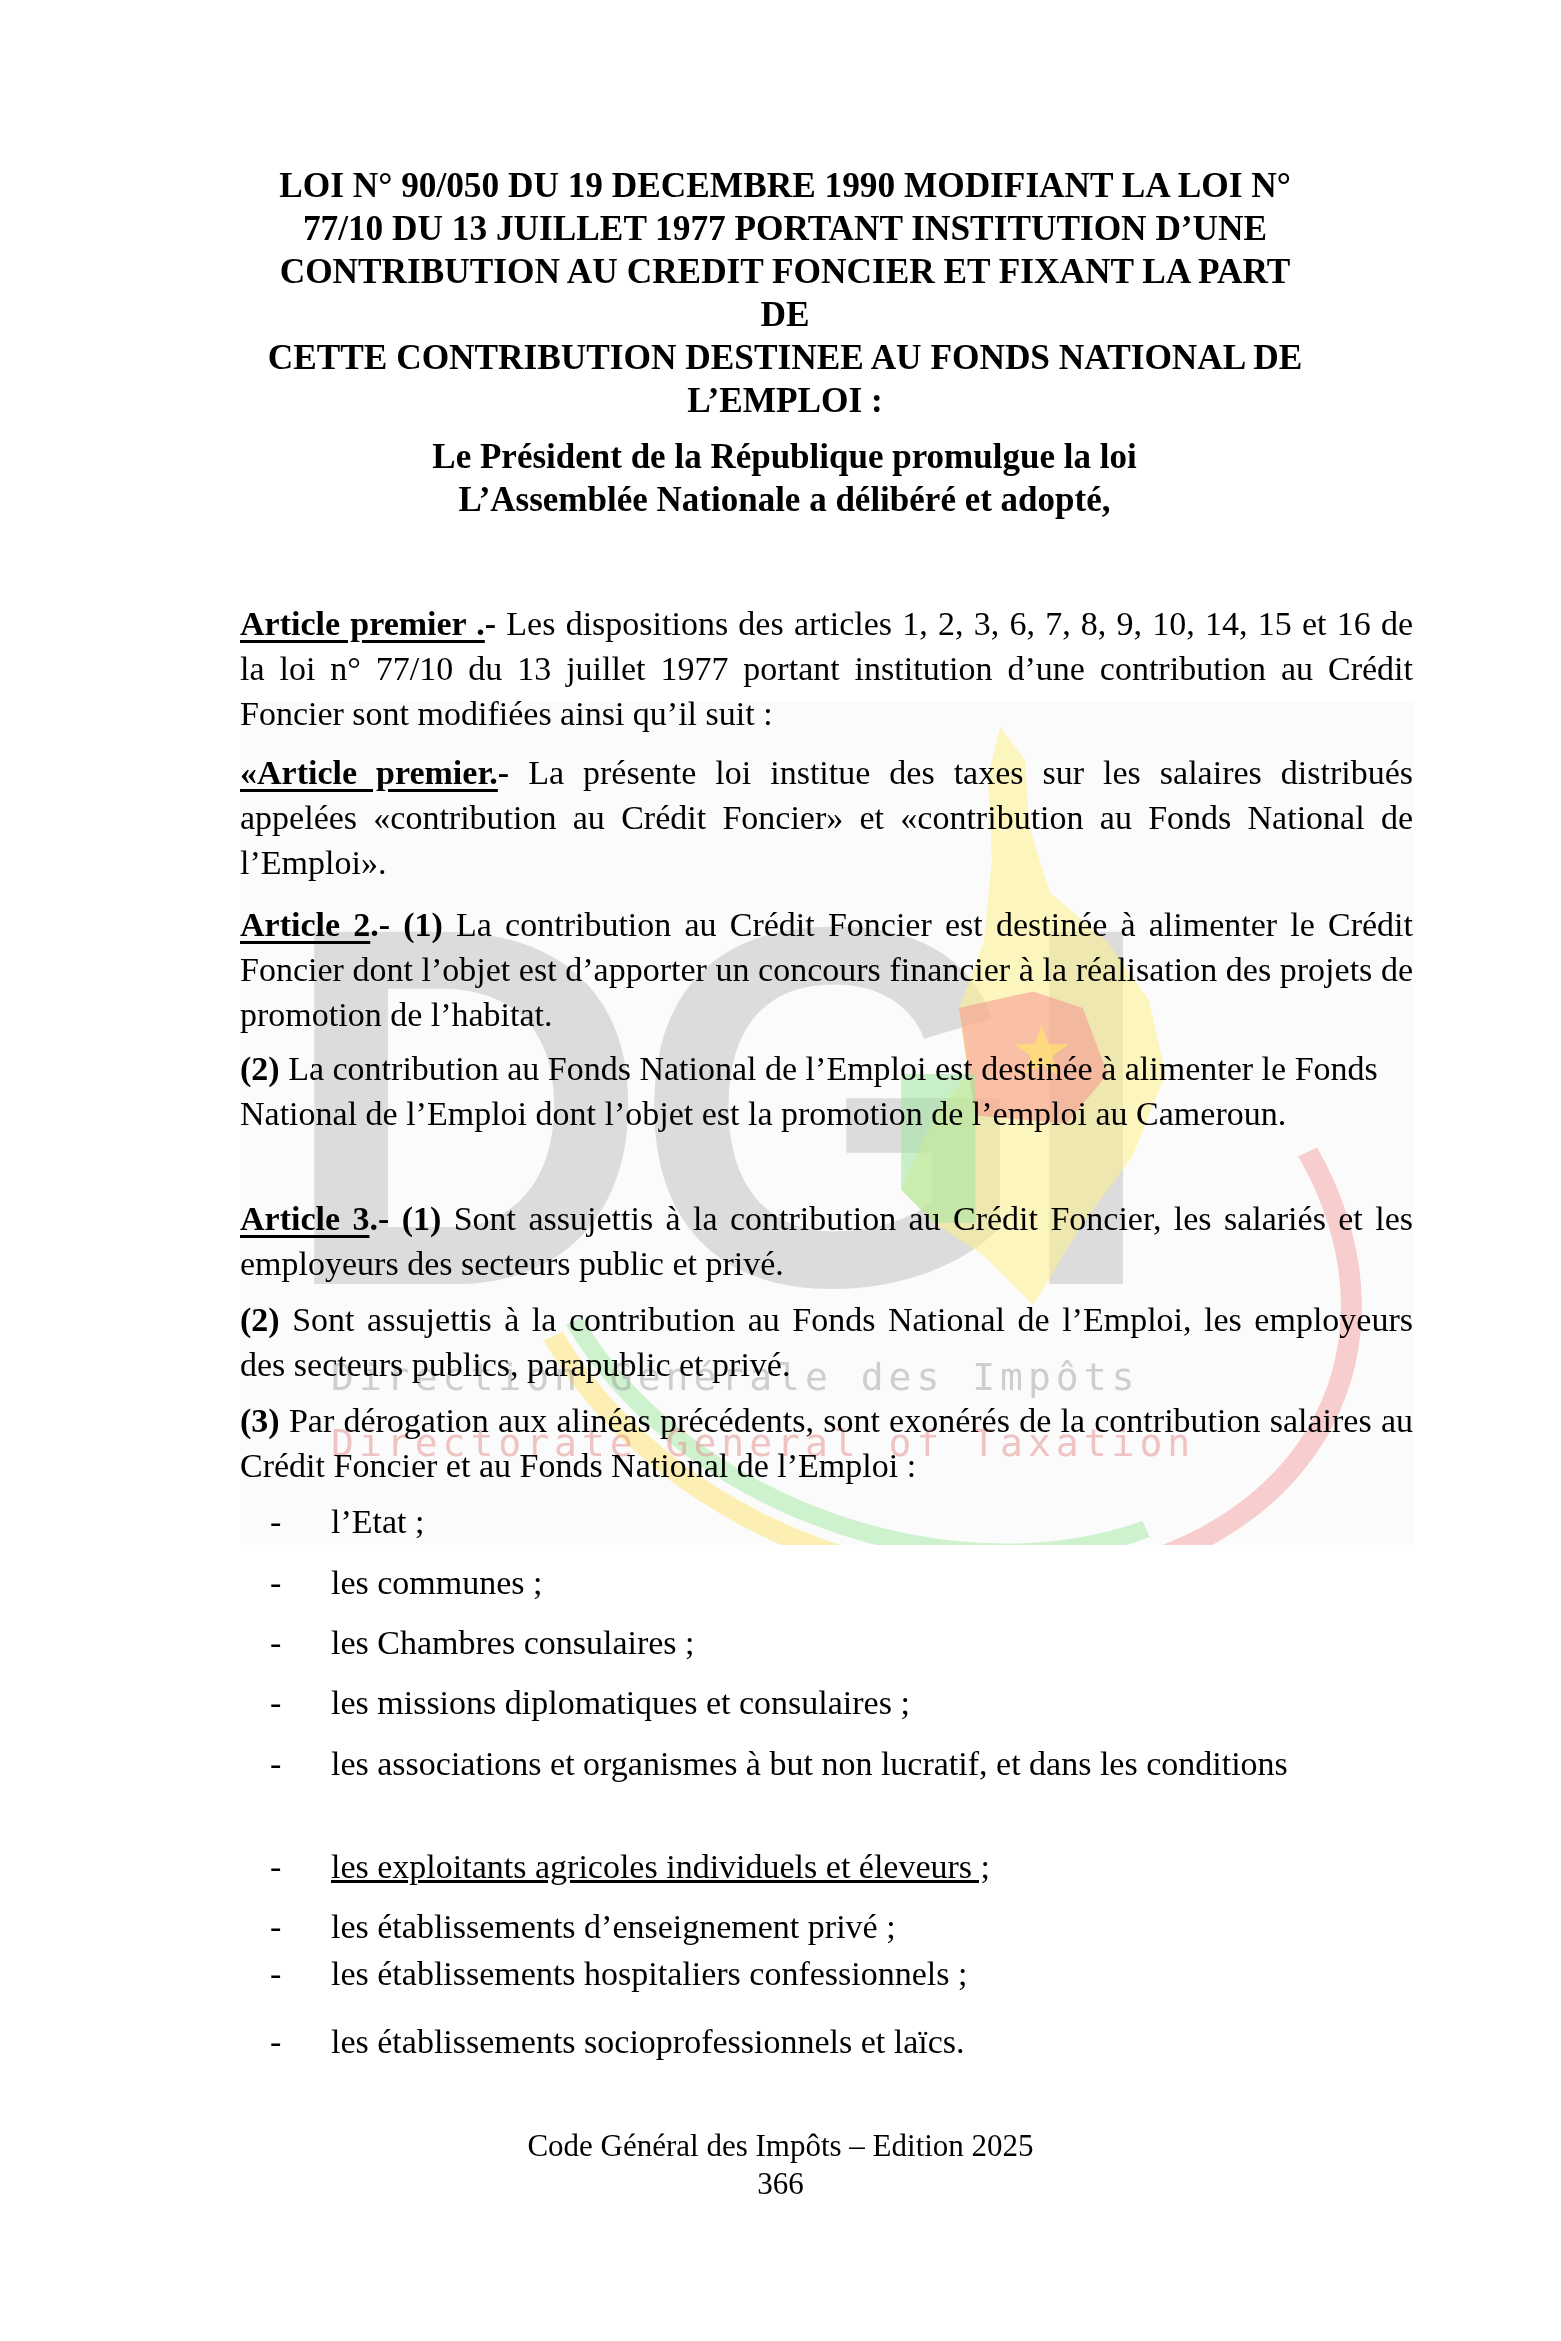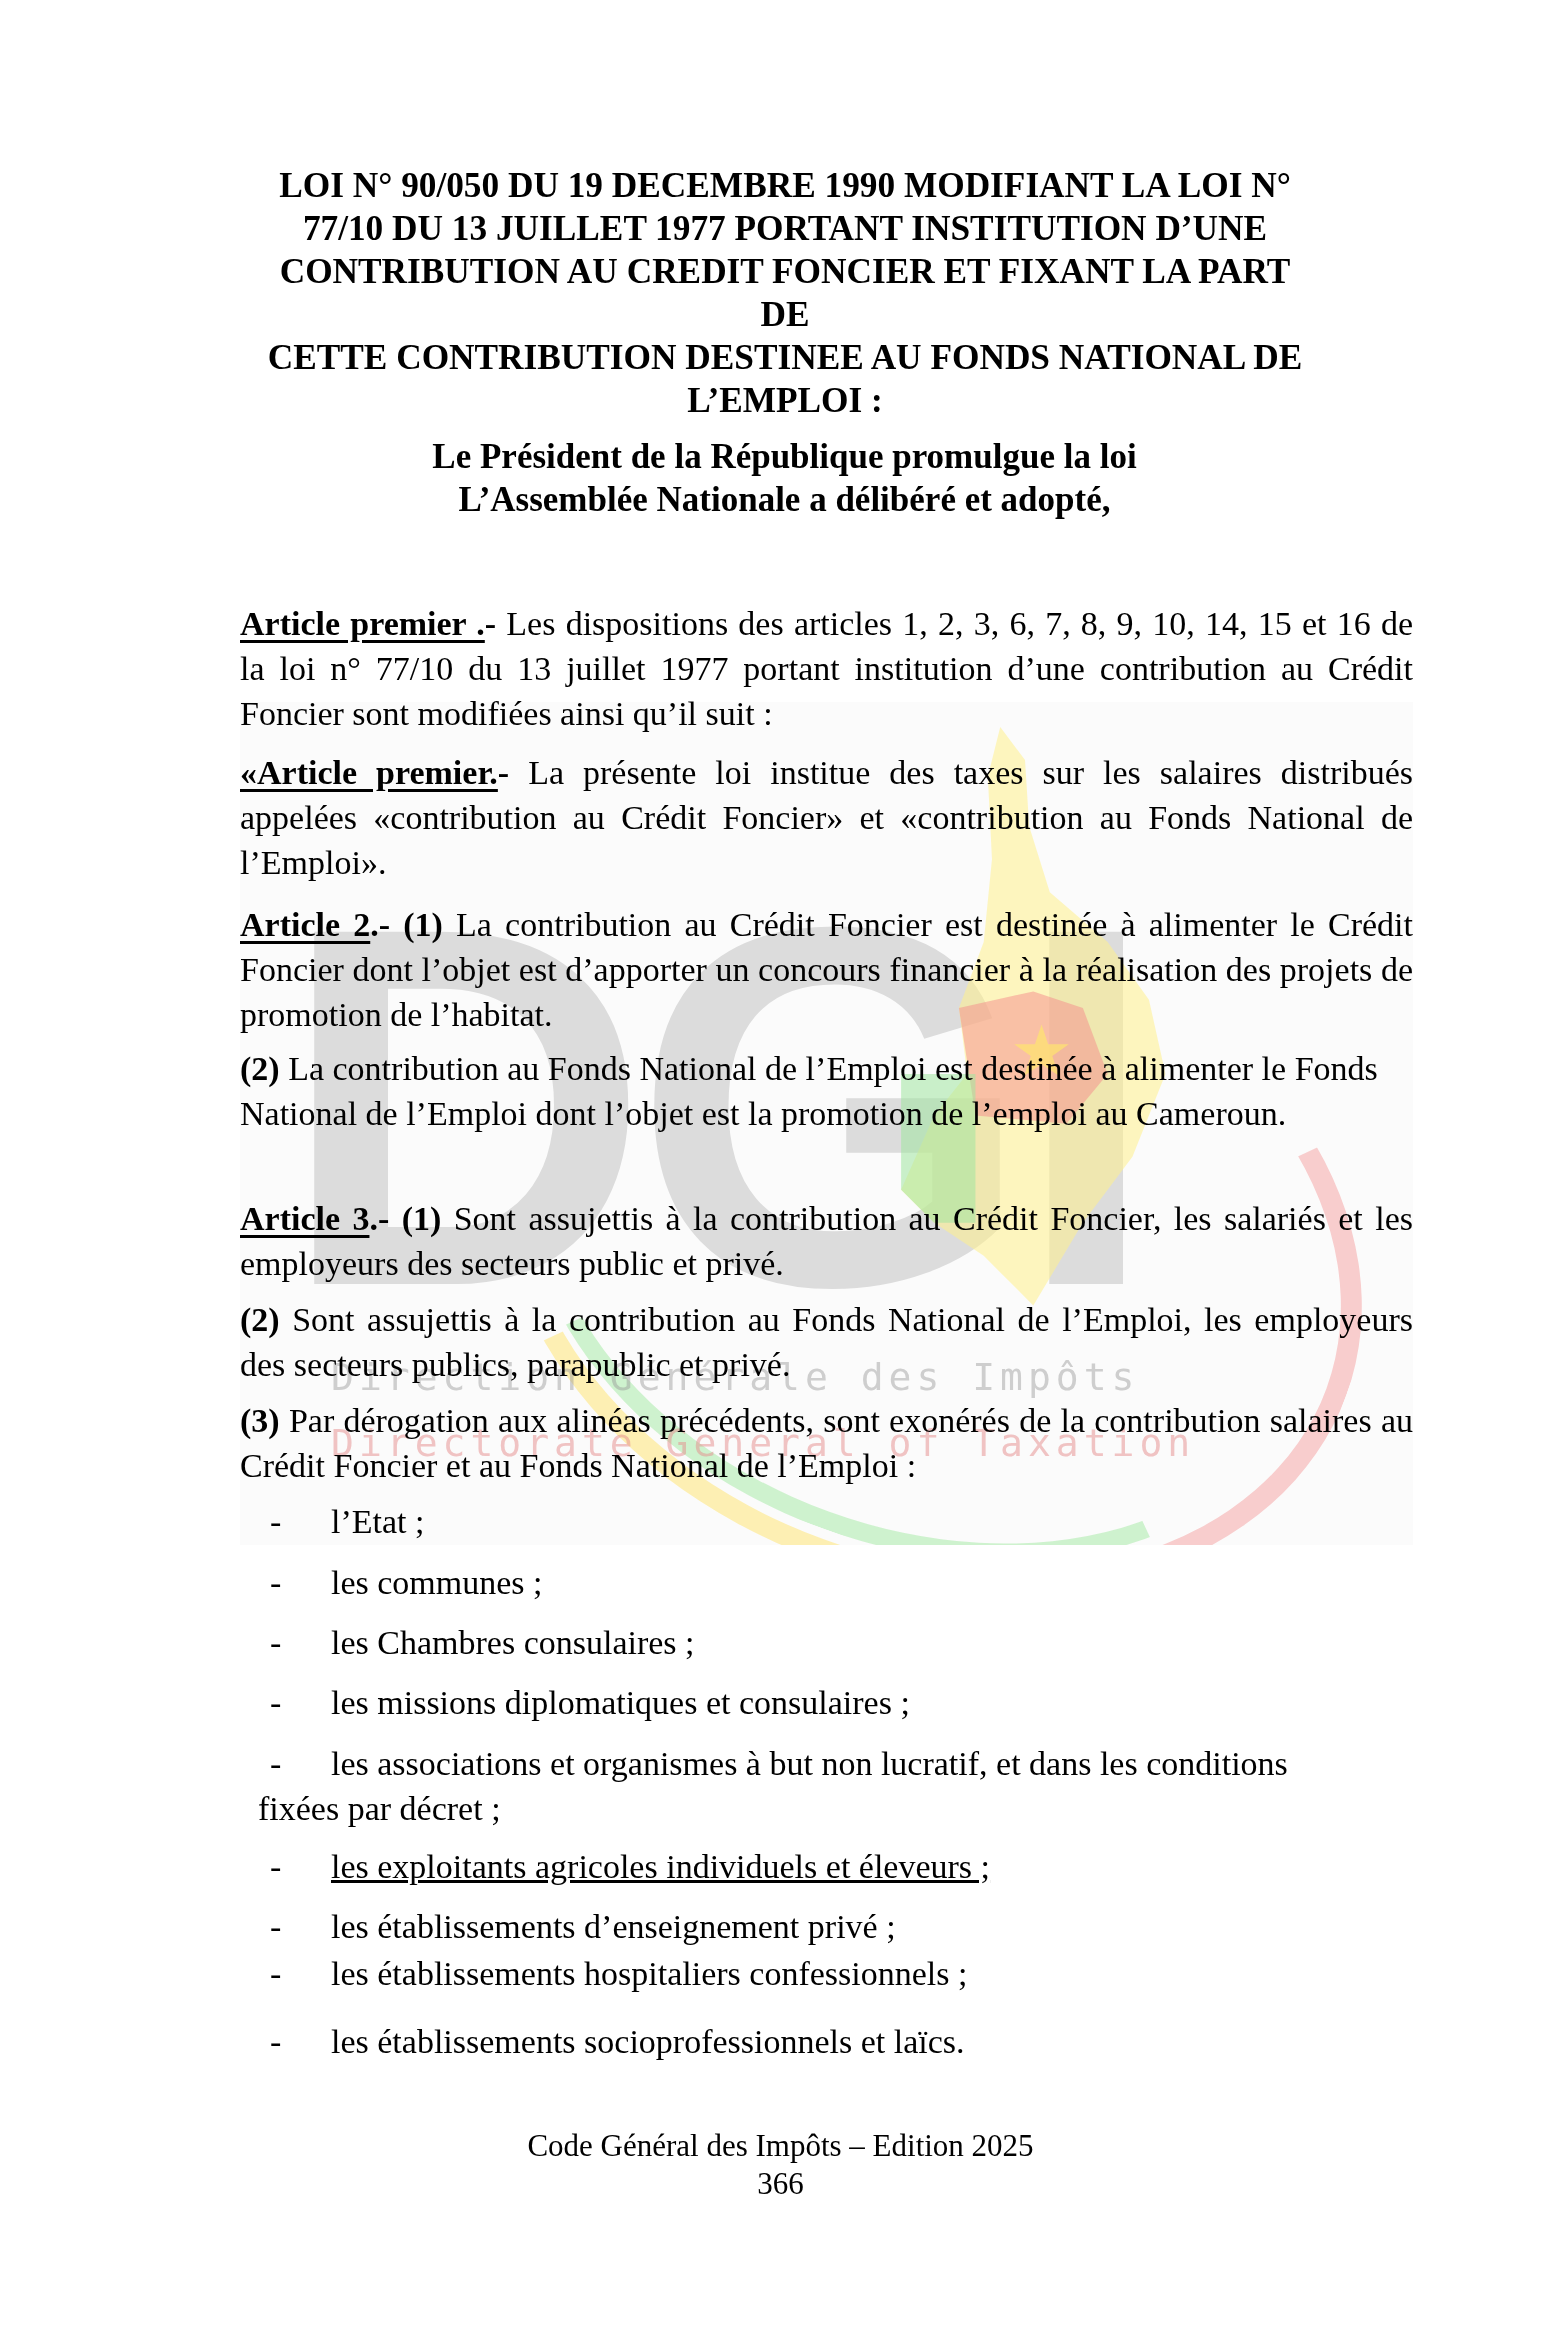--- a/index.html
+++ b/index.html
@@ -207,21 +207,20 @@
       <span class="dash">-</span><span>les communes ;</span>
     </div>
     <div class="list-item" style="top:1620px;">
       <span class="dash">-</span><span>les Chambres consulaires ;</span>
     </div>
     <div class="list-item" style="top:1680px;">
       <span class="dash">-</span><span>les missions diplomatiques et consulaires ;</span>
     </div>
     <div class="list-item" style="top:1741px;">
       <span class="dash">-</span><span>les associations et organismes à but non lucratif, et dans les conditions</span>
-      <div class="list-cont">fixées par décret ;</div>
     </div>
     <div class="list-item" style="top:1844px;text-decoration:underline;">
       <span class="dash">-</span><span>les exploitants agricoles individuels et éleveurs ;</span>
     </div>
     <div class="list-item" style="top:1904px;">
       <span class="dash">-</span><span>les établissements d’enseignement privé ;</span>
     </div>
     <div class="list-item" style="top:1951px;">
       <span class="dash">-</span><span>les établissements hospitaliers confessionnels ;</span>
     </div>

